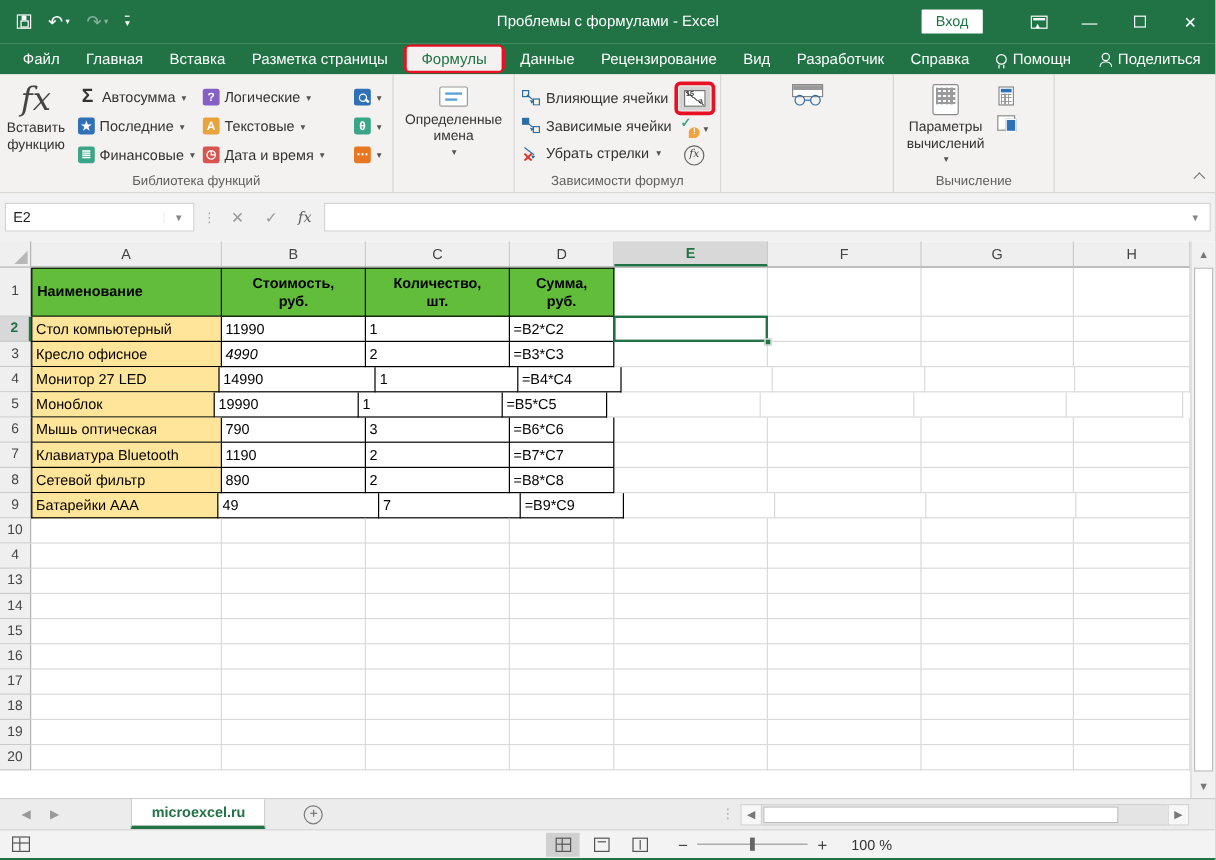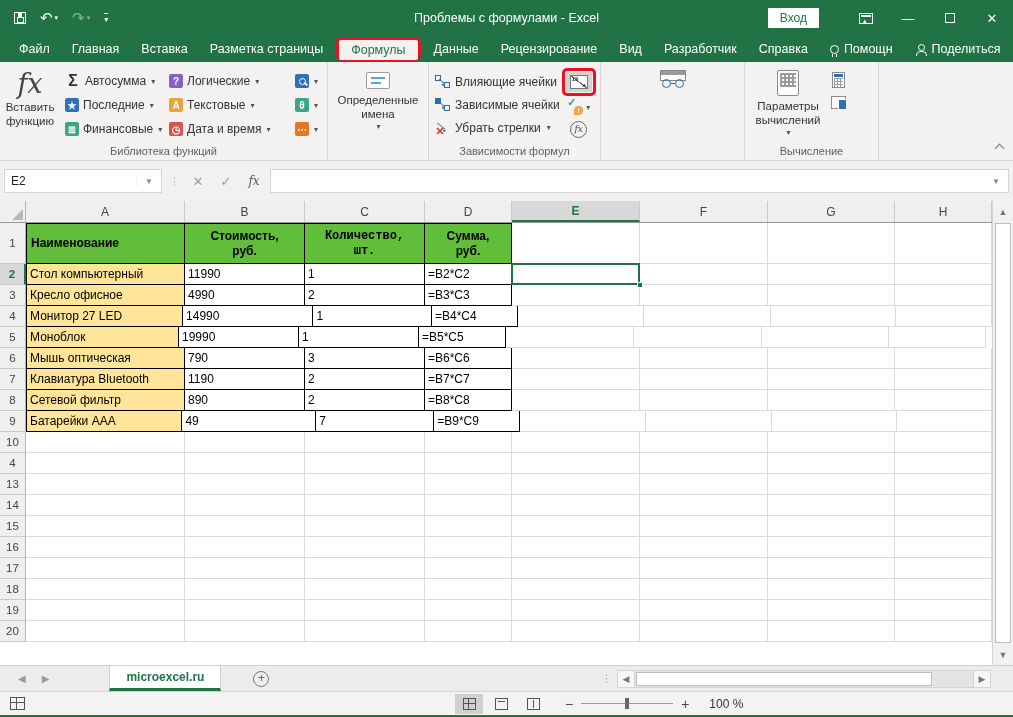--- a/index.html
+++ b/index.html
@@ -396,21 +396,21 @@
           <div class="col-h" style="width: 128px;">F</div>
           <div class="col-h" style="width: 127px;">G</div>
           <div class="col-h" style="width: 97px;">H</div>
         </div>
       <div class="grid-rows" id="gridrows">
           <div class="grid-row" style="height: 41px;">
             <div class="row-h">1</div>
             <div class="cell tbl-head left bl" style="width: 159px;">Наименование</div>
             <div class="cell tbl-head" style="width: 120px;">Стоимость,
 руб.</div>
-            <div class="cell tbl-head" style="width: 120px; font-family: Liberation Mono, monospace;">Количество,
+            <div class="cell tbl-head" style="width: 120px;">Количество,
 шт.</div>
             <div class="cell tbl-head" style="width: 87px;">Сумма,
 руб.</div>
             <div class="cell" style="width: 128px;"></div>
             <div class="cell" style="width: 128px;"></div>
             <div class="cell" style="width: 127px;"></div>
             <div class="cell" style="width: 97px;"></div>
           </div>
           <div class="grid-row" style="height: 21px;">
             <div class="row-h sel">2</div>
@@ -419,21 +419,21 @@
             <div class="cell tbl-cell" style="width: 120px;">1</div>
             <div class="cell tbl-cell" style="width: 87px;">=B2*C2</div>
             <div class="cell" style="width: 128px;"><div class="sel-border"></div><div class="fill-handle"></div></div>
             <div class="cell" style="width: 128px;"></div>
             <div class="cell" style="width: 127px;"></div>
             <div class="cell" style="width: 97px;"></div>
           </div>
           <div class="grid-row" style="height: 21px;">
             <div class="row-h">3</div>
             <div class="cell tbl-item bl" style="width: 159px;">Кресло офисное</div>
-            <div class="cell tbl-cell" style="width: 120px;">4990</div>
+            <div class="cell tbl-cell" style="width: 120px; font-style: italic;">4990</div>
             <div class="cell tbl-cell" style="width: 120px;">2</div>
             <div class="cell tbl-cell" style="width: 87px;">=B3*C3</div>
             <div class="cell" style="width: 128px;"></div>
             <div class="cell" style="width: 128px;"></div>
             <div class="cell" style="width: 127px;"></div>
             <div class="cell" style="width: 97px;"></div>
           </div>
           <div class="grid-row" style="height: 21px;">
             <div class="row-h">4</div>
             <div class="cell tbl-item bl" style="width: 159px;">Монитор 27 LED</div>

